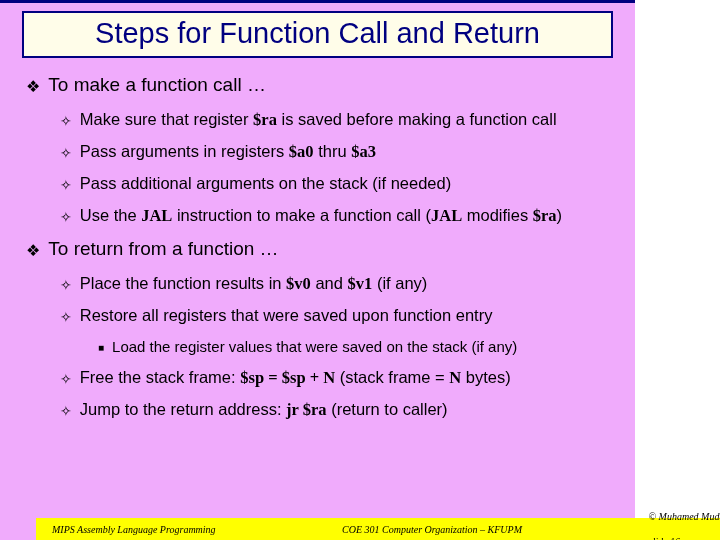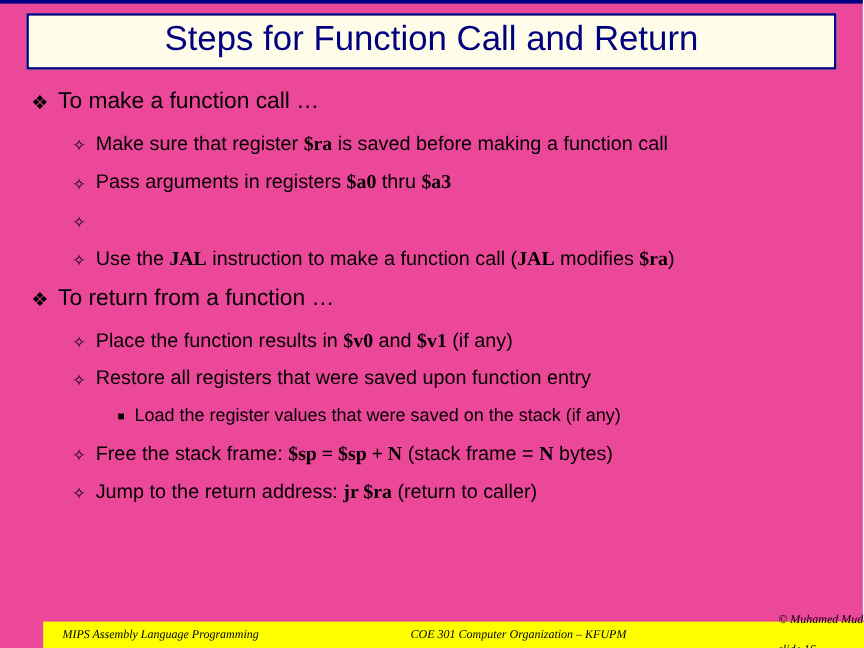--- a/index.html
+++ b/index.html
@@ -5,23 +5,23 @@
   * { margin: 0; padding: 0; box-sizing: border-box; }
   body {
     width: 720px;
     height: 540px;
     background: #fff;
     font-family: Arial, sans-serif;
     position: relative;
     overflow: hidden;
   }
   .slide {
-    width: 719px;
+    width: 635px;
     height: 540px;
-    background: #ec4899;
+    background: #f0abfc;
     border-top: 3px solid #000080;
     position: relative;
   }
   .title-box {
     margin: 8px 22px 0 22px;
     border: 2px solid #000080;
     background: #fffde9;
     padding: 4px 0 6px 0;
     text-align: center;
   }
@@ -117,20 +117,21 @@
 
     <div class="lvl2">
       <span class="bullet">✧</span>
       <span>
         <span>Pass arguments in registers </span><span class="code">$a0</span><span> thru </span><span class="code">$a3</span>
       </span>
     </div>
 
     <div class="lvl2">
       <span class="bullet">✧</span>
+      <span>Pass additional arguments on the stack (if needed)</span>
     </div>
 
     <div class="lvl2">
       <span class="bullet">✧</span>
       <span>
         <span>Use the </span><span class="code">JAL</span><span> instruction to make a function call (</span><span class="code">JAL</span><span> modifies </span><span class="code">$ra</span><span>)</span>
       </span>
     </div>
 
     <div class="lvl1">

